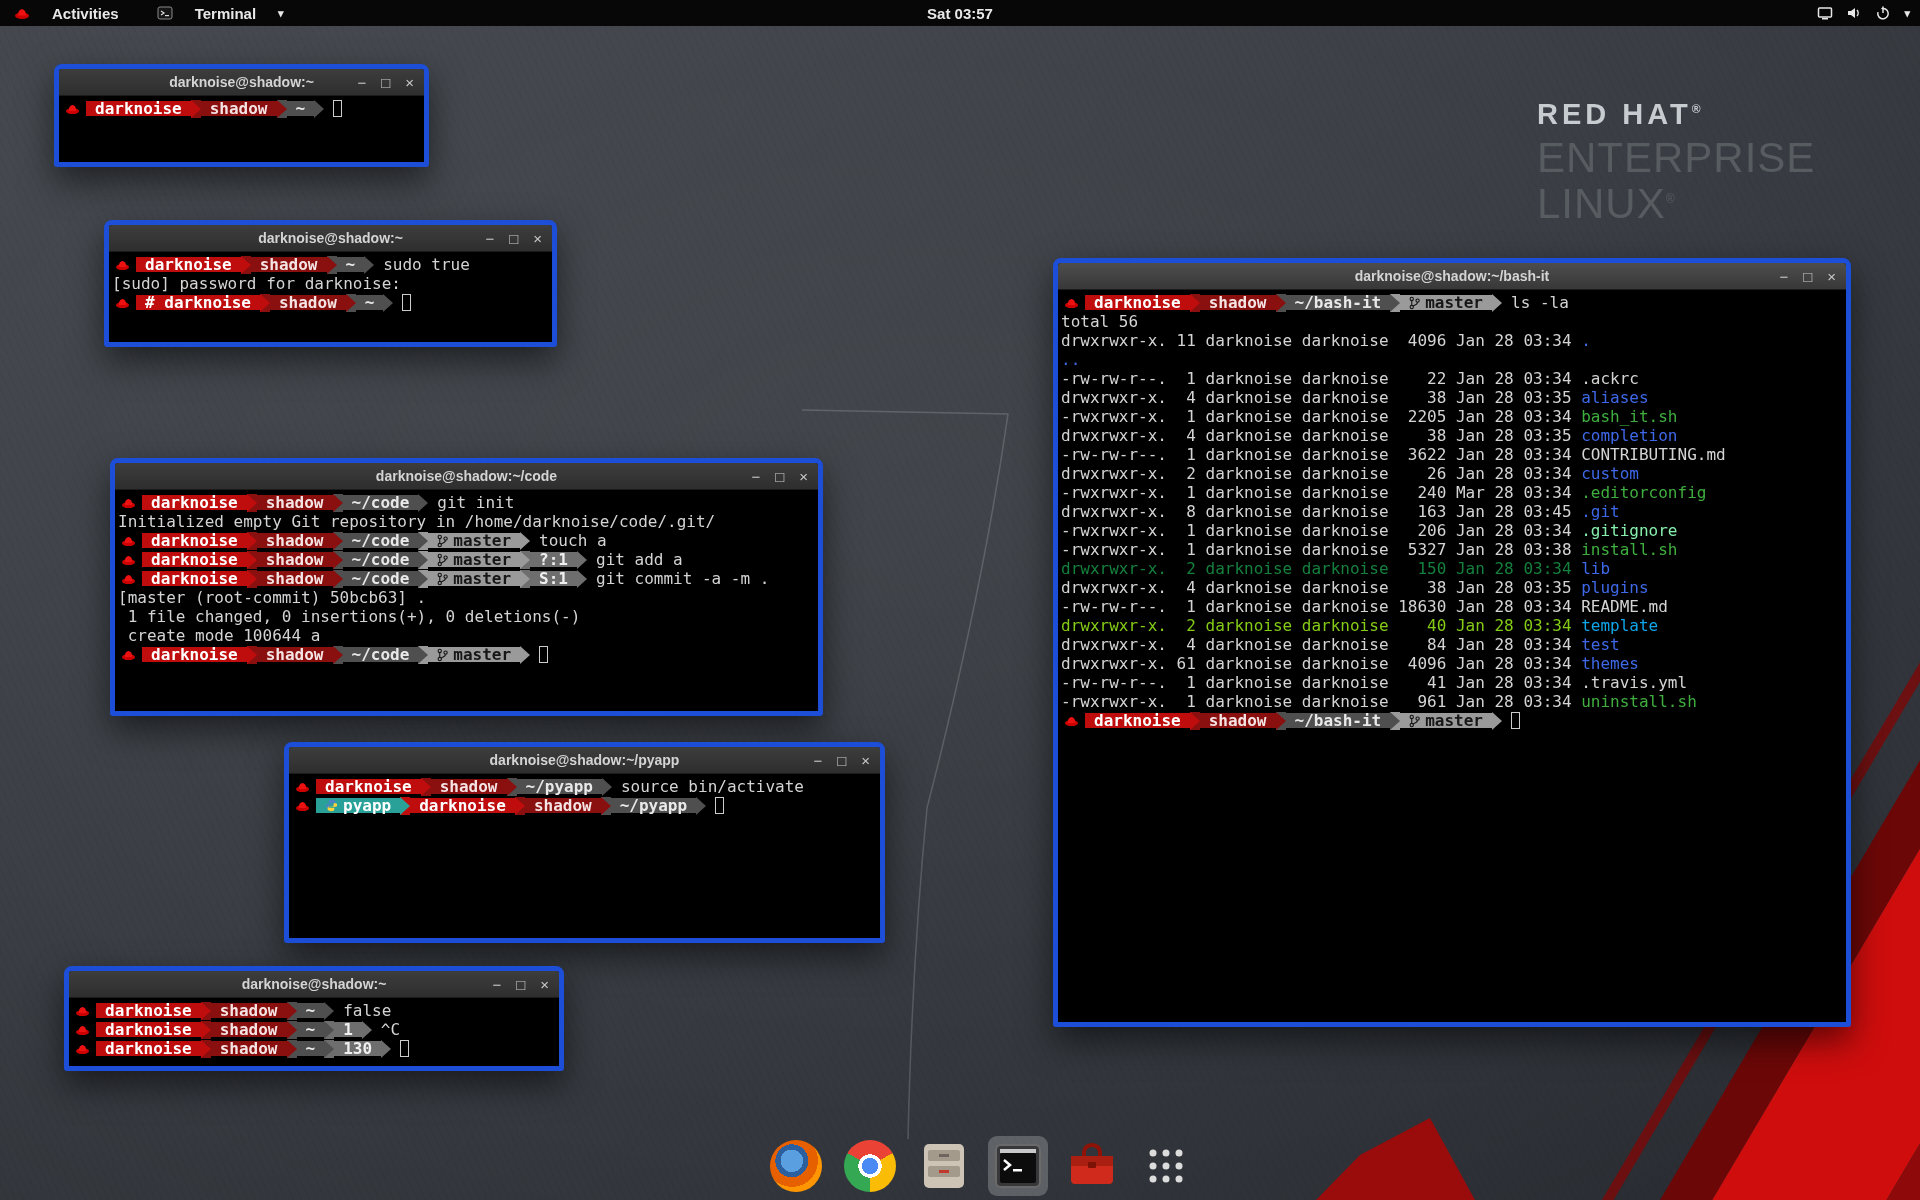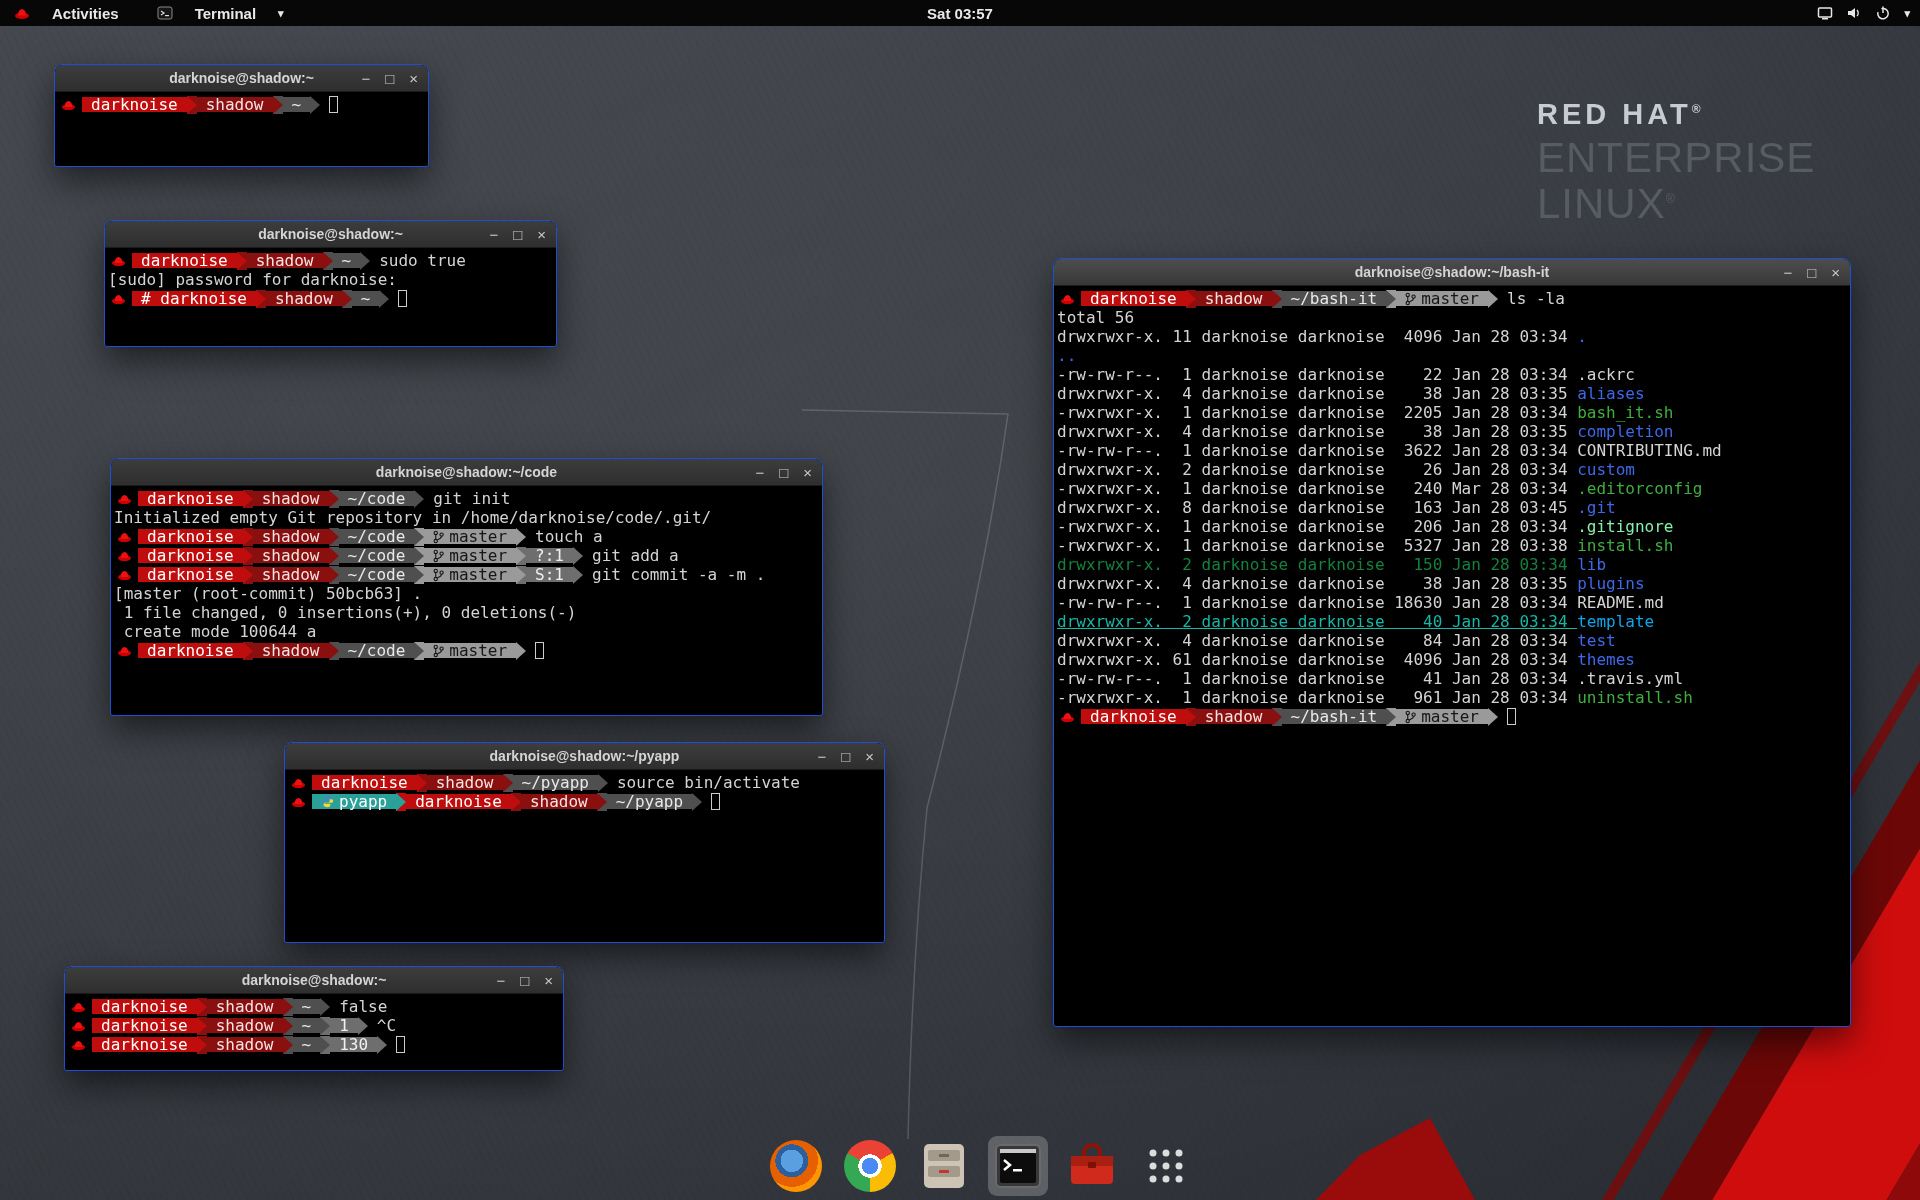--- a/index.html
+++ b/index.html
@@ -33,21 +33,21 @@
   .brand { position:absolute; left:1537px; top:100px; z-index:1; line-height:1; }
   .brand .b1 { font-size:29px; font-weight:bold; letter-spacing:4px; color:#c7ccd0; }
   .brand .b2 { font-size:42px; letter-spacing:1px; color:#575c61; margin-top:8px; }
   .brand .b3 { font-size:42px; letter-spacing:1px; color:#575c61; margin-top:4px; }
   .brand sup { font-size:12px; }
 
   
   .window {
     position:absolute; z-index:10;
     background:#000;
-    border:1px solid #1d4ed8; border-radius:8px 8px 3px 3px;
+    border:5px solid #1d4ed8; border-radius:8px 8px 3px 3px;
     box-shadow:0 14px 34px rgba(0,0,0,0.55);
     overflow:hidden;
   }
   .titlebar {
     height:27px; position:relative;
     background:linear-gradient(#3d3d3d,#2e2e2e);
     border-bottom:1px solid #1b1b1b;
     display:flex; align-items:center; justify-content:center;
     color:#d4d4d4; font-size:14px; font-weight:bold;
   }
@@ -55,21 +55,21 @@
   .controls { position:absolute; right:10px; top:0; bottom:0; display:flex; gap:15px; align-items:center; color:#c9c9c9; font-size:15px; font-weight:normal; }
   .controls span { cursor:default; }
 
   .term {
     font-family:"DejaVu Sans Mono", monospace;
     font-size:16px; color:#d4d4d4;
     padding:3px 0 0 3px; overflow:hidden;
   }
   .tline { height:19px; display:flex; align-items:center; white-space:pre; }
   .tline > * { flex:none; }
-  .seg { display:inline-flex; align-items:center; gap:5px; height:15px; padding:0 9px; font-weight:normal; }
+  .seg { display:inline-flex; align-items:center; gap:5px; height:15px; padding:0 9px; font-weight:bold; }
   .psep { width:0; height:0; border-top:9.5px solid transparent; border-bottom:9.5px solid transparent; border-left:10px solid transparent; }
   .cmdtext { margin-left:9px; }
   .cursor { display:inline-block; width:9px; height:17px; border:1px solid #cdcdcd; margin-left:9px; }
   .picon { display:inline-flex; align-items:center; }
   .picon.redhat { margin:0 6px 0 3px; }
   .picon svg { display:block; }
 
   
   .dock { position:absolute; left:766px; bottom:4px; z-index:40; display:flex; align-items:flex-end; gap:14px; }
   .dock-item { padding:4px; border-radius:9px; cursor:default; }
@@ -324,21 +324,21 @@
       <div class="tline"><span style="color: rgb(212, 212, 212);">drwxrwxr-x.  4 darknoise darknoise    38 Jan 28 03:35 </span><span style="color: rgb(62, 104, 232);">completion</span></div>
       <div class="tline"><span style="color: rgb(212, 212, 212);">-rw-rw-r--.  1 darknoise darknoise  3622 Jan 28 03:34 CONTRIBUTING.md</span></div>
       <div class="tline"><span style="color: rgb(212, 212, 212);">drwxrwxr-x.  2 darknoise darknoise    26 Jan 28 03:34 </span><span style="color: rgb(62, 104, 232);">custom</span></div>
       <div class="tline"><span style="color: rgb(212, 212, 212);">-rwxrwxr-x.  1 darknoise darknoise   240 Mar 28 03:34 </span><span style="color: rgb(63, 174, 63);">.editorconfig</span></div>
       <div class="tline"><span style="color: rgb(212, 212, 212);">drwxrwxr-x.  8 darknoise darknoise   163 Jan 28 03:45 </span><span style="color: rgb(62, 104, 232);">.git</span></div>
       <div class="tline"><span style="color: rgb(212, 212, 212);">-rwxrwxr-x.  1 darknoise darknoise   206 Jan 28 03:34 </span><span style="color: #86efac;">.gitignore</span></div>
       <div class="tline"><span style="color: rgb(212, 212, 212);">-rwxrwxr-x.  1 darknoise darknoise  5327 Jan 28 03:38 </span><span style="color: rgb(63, 174, 63);">install.sh</span></div>
       <div class="tline"><span style="color: #15803d;">drwxrwxr-x.  2 darknoise darknoise   150 Jan 28 03:34 </span><span style="color: rgb(62, 104, 232);">lib</span></div>
       <div class="tline"><span style="color: rgb(212, 212, 212);">drwxrwxr-x.  4 darknoise darknoise    38 Jan 28 03:35 </span><span style="color: rgb(62, 104, 232);">plugins</span></div>
       <div class="tline"><span style="color: rgb(212, 212, 212);">-rw-rw-r--.  1 darknoise darknoise 18630 Jan 28 03:34 README.md</span></div>
-      <div class="tline"><span style="color: #14b8a6; text-decoration: underline;">drwxrwxr-x.  2 darknoise darknoise    40 Jan 28 03:34 </span><span style="color: #0ea5e9;">template</span></div>
+      <div class="tline"><span style="color: #84cc16;">drwxrwxr-x.  2 darknoise darknoise    40 Jan 28 03:34 </span><span style="color: #0ea5e9;">template</span></div>
       <div class="tline"><span style="color: rgb(212, 212, 212);">drwxrwxr-x.  4 darknoise darknoise    84 Jan 28 03:34 </span><span style="color: rgb(62, 104, 232);">test</span></div>
       <div class="tline"><span style="color: rgb(212, 212, 212);">drwxrwxr-x. 61 darknoise darknoise  4096 Jan 28 03:34 </span><span style="color: rgb(62, 104, 232);">themes</span></div>
       <div class="tline"><span style="color: rgb(212, 212, 212);">-rw-rw-r--.  1 darknoise darknoise    41 Jan 28 03:34 .travis.yml</span></div>
       <div class="tline"><span style="color: rgb(212, 212, 212);">-rwxrwxr-x.  1 darknoise darknoise   961 Jan 28 03:34 </span><span style="color: rgb(63, 174, 63);">uninstall.sh</span></div>
       <div class="tline"><span class="picon redhat"><svg width="15" height="12" viewBox="0 0 16 12">
             <ellipse cx="8" cy="8.2" rx="7" ry="3.2" fill="#c00"></ellipse>
             <path d="M4 8c0-4 1.8-6.2 4-6.2S12 4 12 8" fill="#e11"></path>
           </svg></span><span class="seg" style="background: rgb(191, 13, 13); color: rgb(255, 255, 255);"><span>darknoise</span></span><span class="psep" style="border-left-color: rgb(191, 13, 13); background-color: rgb(138, 15, 15);"></span><span class="seg" style="background: rgb(138, 15, 15); color: rgb(245, 228, 228);"><span>shadow</span></span><span class="psep" style="border-left-color: rgb(138, 15, 15); background-color: rgb(79, 79, 79);"></span><span class="seg" style="background: rgb(79, 79, 79); color: rgb(233, 233, 233);"><span>~/bash-it</span></span><span class="psep" style="border-left-color: rgb(79, 79, 79); background-color: rgb(154, 154, 154);"></span><span class="seg" style="background: rgb(154, 154, 154); color: rgb(22, 22, 22);"><span class="picon branch"><svg width="11" height="14" viewBox="0 0 10 12">
               <circle cx="2.5" cy="2.3" r="1.5" fill="none" stroke="currentColor" stroke-width="1"></circle>
               <circle cx="2.5" cy="9.7" r="1.5" fill="none" stroke="currentColor" stroke-width="1"></circle>

